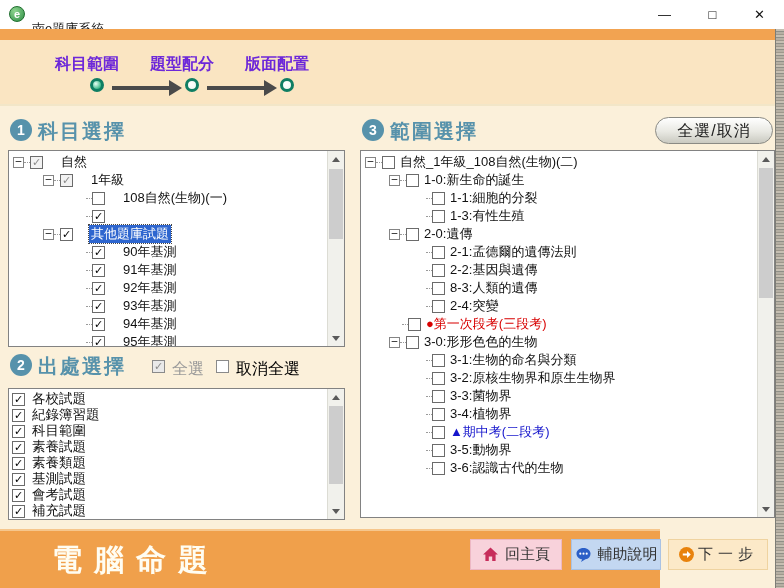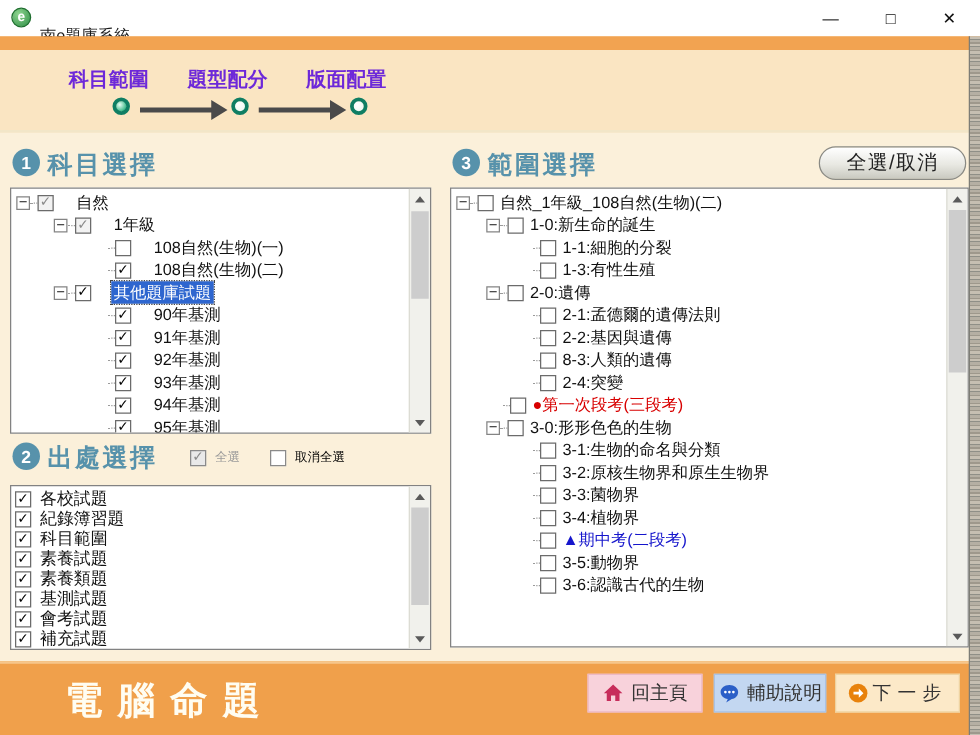--- a/index.html
+++ b/index.html
@@ -57,28 +57,28 @@
   .sb-up { top:0; } .sb-down { bottom:0; }
   .sb-tri-up { position:absolute; left:4px; top:6px; width:0; height:0;
     border-left:4px solid transparent; border-right:4px solid transparent; border-bottom:5px solid #5a5a5a; }
   .sb-tri-down { position:absolute; left:4px; top:6px; width:0; height:0;
     border-left:4px solid transparent; border-right:4px solid transparent; border-top:5px solid #5a5a5a; }
   .sb-thumb { position:absolute; left:1px; width:14px; background:#CDCDCD; }
   
   .hdr-cb { position:absolute; width:13px; height:13px; border:1px solid #8a8a8a; background:#fff;
     font-size:11px; line-height:11px; text-align:center; }
   .hdr-cb.disabled { background:#E9E9E9; color:#8a8a8a; }
-  .hdr-cb-label { position:absolute; font-size:10px; }
+  .hdr-cb-label { position:absolute; font-size:16px; }
   .gray { color:#9a9a9a; }
   
   .pill-btn { position:absolute; left:655px; top:117px; width:118px; height:27px; border-radius:14px;
     background:linear-gradient(180deg,#FFFFFF 0%,#E8E8E2 55%,#C9C9C0 100%);
     border:1px solid #8a8a84; font-size:16px; color:#222; text-align:center; line-height:25px; letter-spacing:1px; }
   
-  .footer { position:absolute; left:0; top:529px; width:784px; height:59px; background:#F0A04B;
+  .footer { position:absolute; left:0; top:529px; width:660px; height:59px; background:#F0A04B;
     border-top:2px solid #F6C68C; }
   .brand { position:absolute; left:52px; top:9px; font-size:30px; font-weight:bold; color:#FFFDF2;
     letter-spacing:12px; }
   .f-btn { position:absolute; top:8px; height:31px; display:flex; align-items:center; justify-content:center;
     gap:6px; font-size:15px; color:#333; }
   .f-home { left:470px; width:92px; background:#F8D2DB; border:1px solid #EDB8C4; }
   .f-help { left:571px; width:90px; background:#C3D7F1; border:1px solid #A9C2E4; }
   .f-next { left:668px; width:100px; background:#FCE9C8; border:1px solid #EFD3A0; letter-spacing:5px; }
   .f-next .f-ico { margin-right:-3px; }
   .f-ico { width:17px; height:17px; flex:0 0 17px; }
@@ -140,21 +140,20 @@
         <span class="cb"></span>
         <span style="width: 16px; flex: 0 0 auto;"></span>
         <span class="lbl">108自然(生物)(一)</span>
       </div>
       <div class="tree-row">
         <span style="width: 64px; flex: 0 0 auto;"></span>
         <span class="leaf-space"></span>
         <span class="dots"></span>
         <span class="cb">✓</span>
         <span style="width: 16px; flex: 0 0 auto;"></span>
-        <span class="lbl">108自然(生物)(二)</span>
       </div>
       <div class="tree-row">
         <span style="width: 34px; flex: 0 0 auto;"></span>
         <span class="expand">−</span>
         <span class="dots"></span>
         <span class="cb">✓</span>
         <span style="width: 16px; flex: 0 0 auto;"></span>
         <span class="lbl selected">其他題庫試題</span>
       </div>
       <div class="tree-row">

